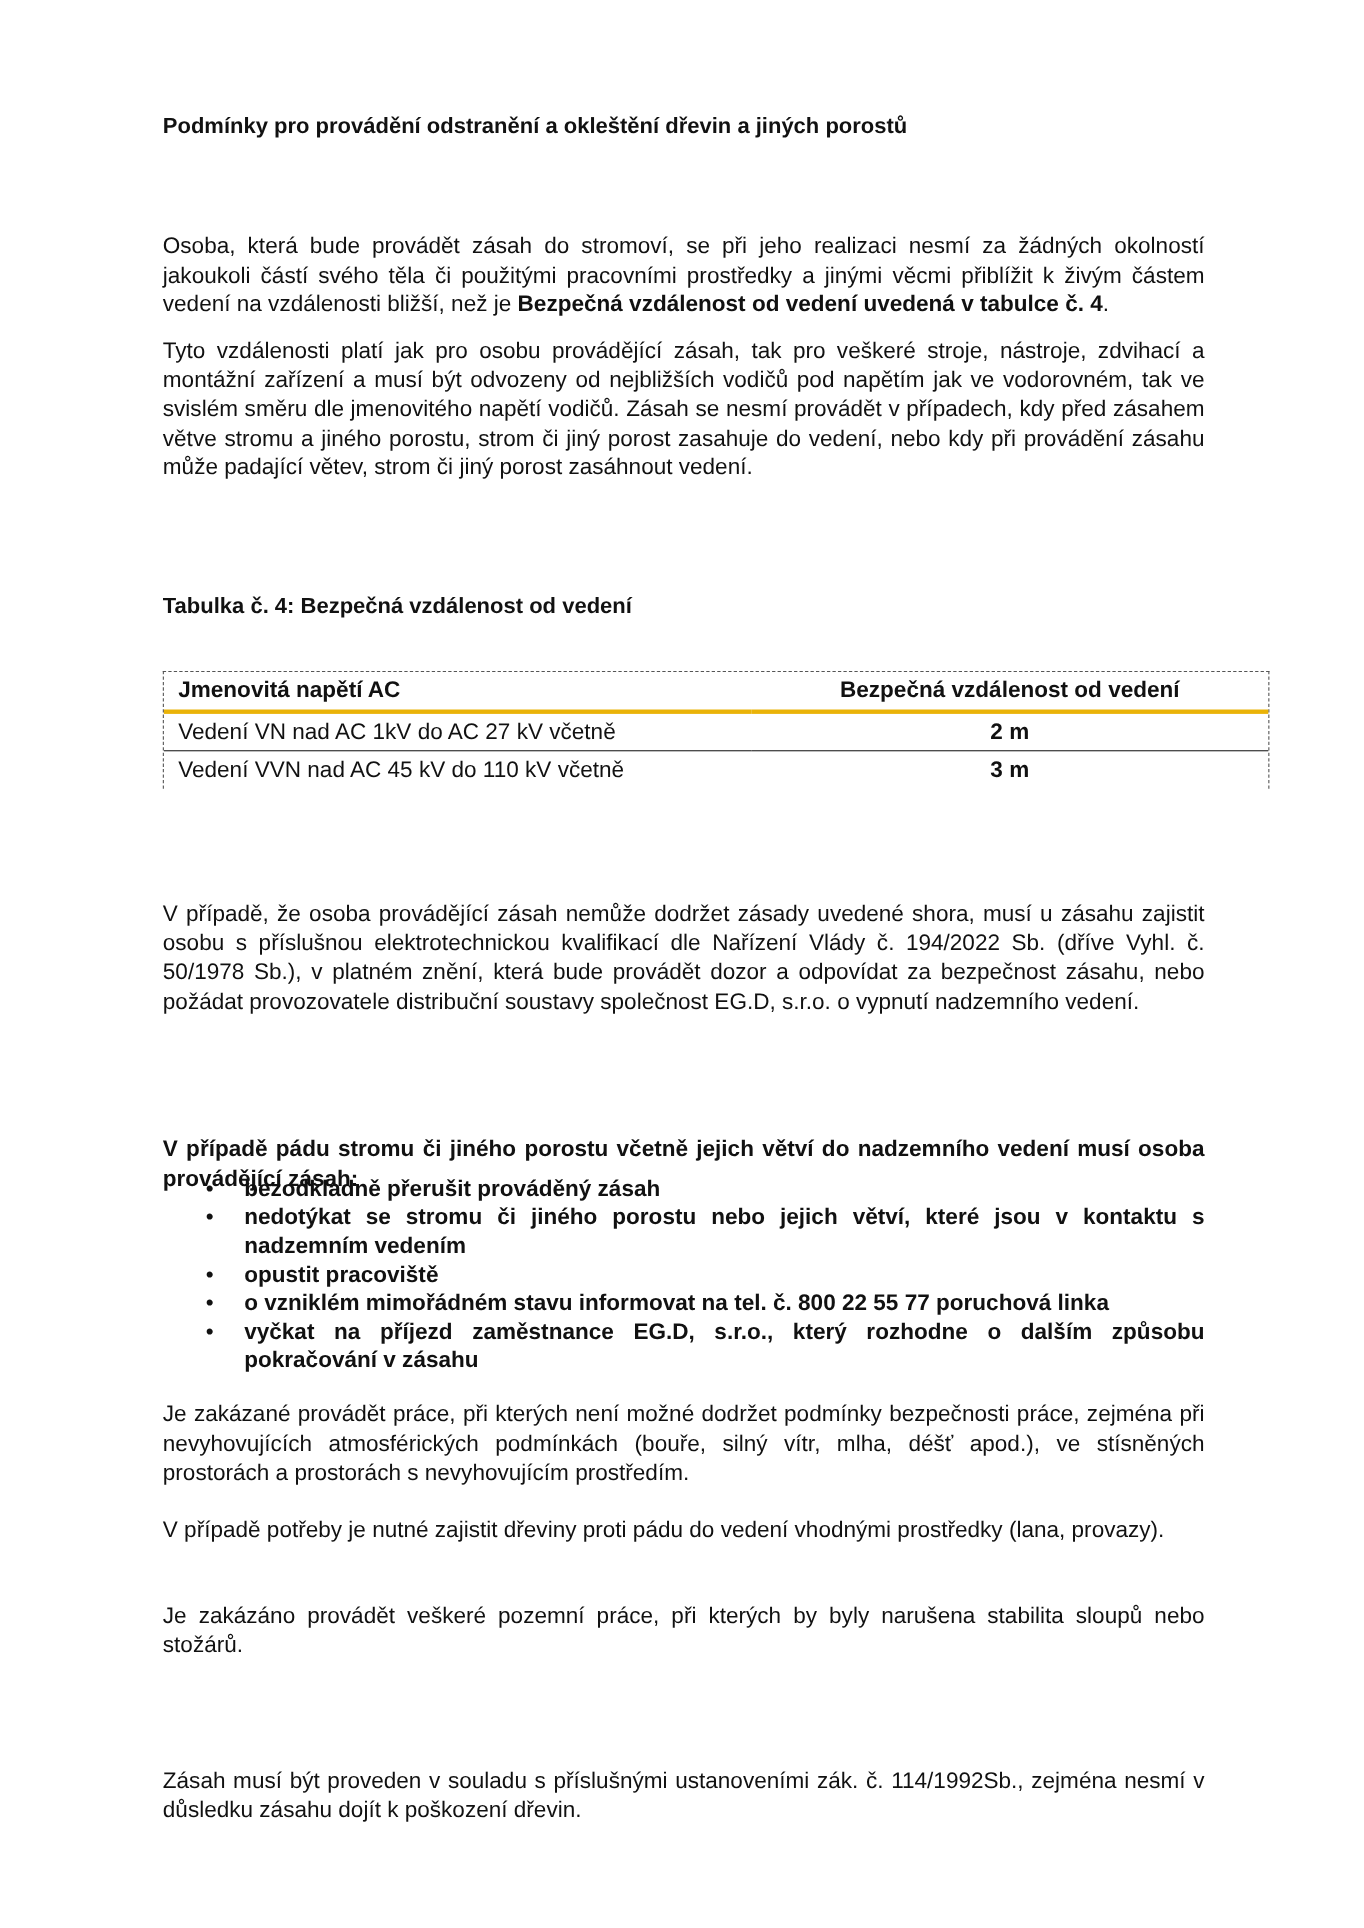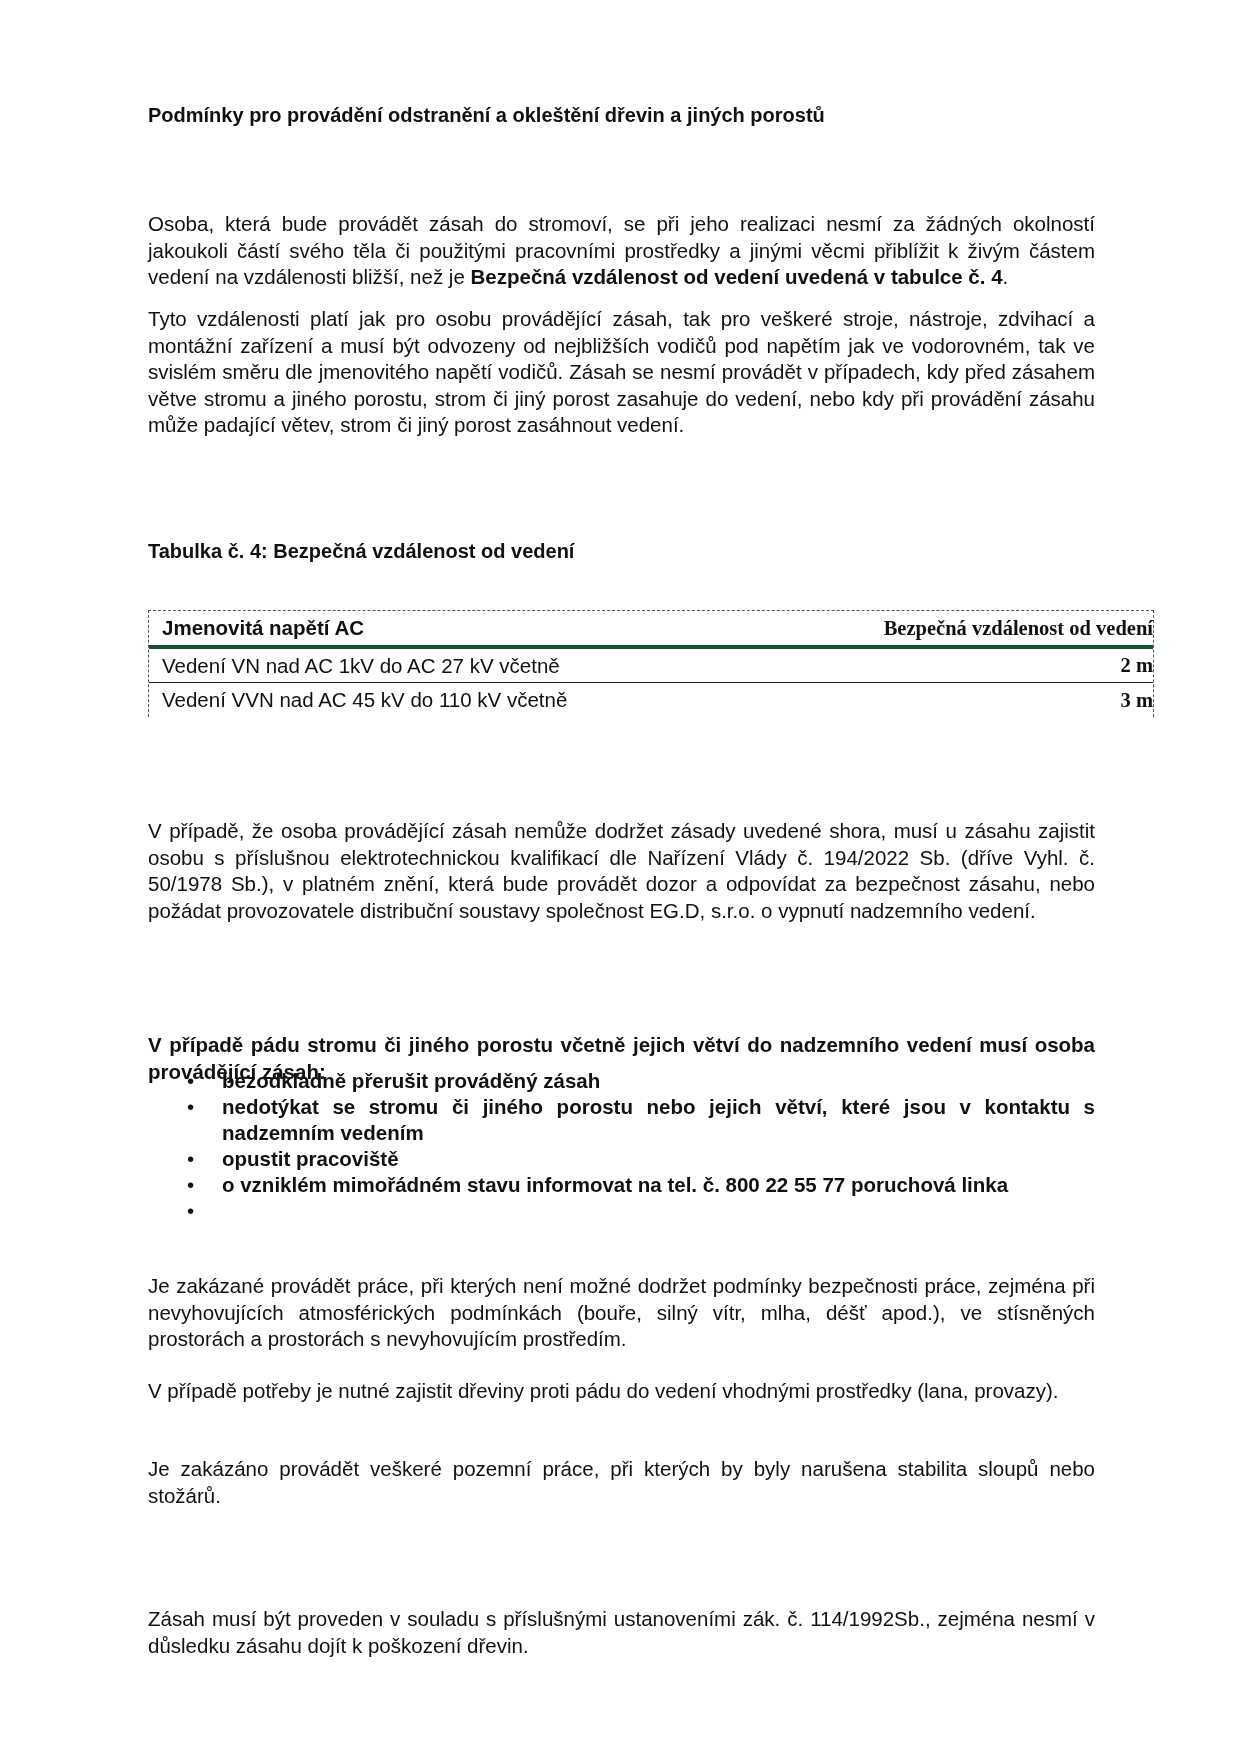--- a/index.html
+++ b/index.html
@@ -17,23 +17,23 @@
     .p1 { top: 175px; margin-top: 36px; }
     .p2 { top: 306px; }
     .table-caption { position: absolute; top: 540px; left: 0; font-size: 20px; font-weight: bold; white-space: nowrap; }
     .table-wrap {
       position: absolute; left: 0; top: 610px; width: 1004px;
       border-left: 1px dashed #555; border-right: 1px dashed #555; border-top: 1px dashed #555;
     }
     table { border-collapse: collapse; width: 100%; font-size: 20.5px; }
     th, td { padding: 0 0 0 13px; height: 33px; text-align: left; }
     th { font-weight: bold; height: 34px; }
-    th.c2, td.c2 { text-align: right; padding: 0; width: 470px; font-family: Liberation Serif, serif; }
+    th.c2, td.c2 { text-align: center; padding: 0; width: 470px; }
     td.c2 { font-weight: bold; }
-    thead tr { border-bottom: 4px solid #14532d; }
+    thead tr { border-bottom: 4px solid #eab308; }
     tbody tr.r0, tbody tr.r1 { border-bottom: 1.5px solid #222; }
     tbody tr.r2 td { height: 34px; }
     .p3 { top: 818px; }
     .p4 { top: 1032px; font-weight: bold; }
     .bullets { position: absolute; left: 0; top: 1068px; width: 947px; margin: 0; padding: 0; list-style: none; }
     .bullets li {
       position: relative; padding-left: 74px; font-size: 20.5px; line-height: 26px;
       font-weight: bold; text-align: justify; text-align-last: left;
     }
     .bullets li .dot { position: absolute; left: 39px; top: 0; font-weight: normal; }
@@ -77,20 +77,20 @@
 
   <div class="para p3">V případě, že osoba provádějící zásah nemůže dodržet zásady uvedené shora, musí u zásahu zajistit osobu s příslušnou elektrotechnickou kvalifikací dle Nařízení Vlády č. 194/2022 Sb. (dříve Vyhl. č. 50/1978 Sb.), v platném znění, která bude provádět dozor a odpovídat za bezpečnost zásahu, nebo požádat provozovatele distribuční soustavy společnost EG.D, s.r.o. o vypnutí nadzemního vedení.</div>
 
   <div class="para p4">V případě pádu stromu či jiného porostu včetně jejich větví do nadzemního vedení musí osoba provádějící zásah:</div>
 
   <ul class="bullets">
     <li><span class="dot">•</span><span>bezodkladně přerušit prováděný zásah</span></li>
     <li><span class="dot">•</span><span>nedotýkat se stromu či jiného porostu nebo jejich větví, které jsou v kontaktu s nadzemním vedením</span></li>
     <li><span class="dot">•</span><span>opustit pracoviště</span></li>
     <li><span class="dot">•</span><span>o vzniklém mimořádném stavu informovat na tel. č. 800 22 55 77 poruchová linka</span></li>
-    <li><span class="dot">•</span></li>
+    <li><span class="dot">•</span><span>vyčkat na příjezd zaměstnance EG.D, s.r.o., který rozhodne o dalším způsobu pokračování v zásahu</span></li>
   </ul>
 
   <div class="para p5">Je zakázané provádět práce, při kterých není možné dodržet podmínky bezpečnosti práce, zejména při nevyhovujících atmosférických podmínkách (bouře, silný vítr, mlha, déšť apod.), ve stísněných prostorách a prostorách s nevyhovujícím prostředím.</div>
   <div class="para p6">V případě potřeby je nutné zajistit dřeviny proti pádu do vedení vhodnými prostředky (lana, provazy).</div>
   <div class="para p7">Je zakázáno provádět veškeré pozemní práce, při kterých by byly narušena stabilita sloupů nebo stožárů.</div>
   <div class="para p8">Zásah musí být proveden v souladu s příslušnými ustanoveními zák. č. 114/1992Sb., zejména nesmí v důsledku zásahu dojít k poškození dřevin.</div>
 </div>
 
 </body></html>

